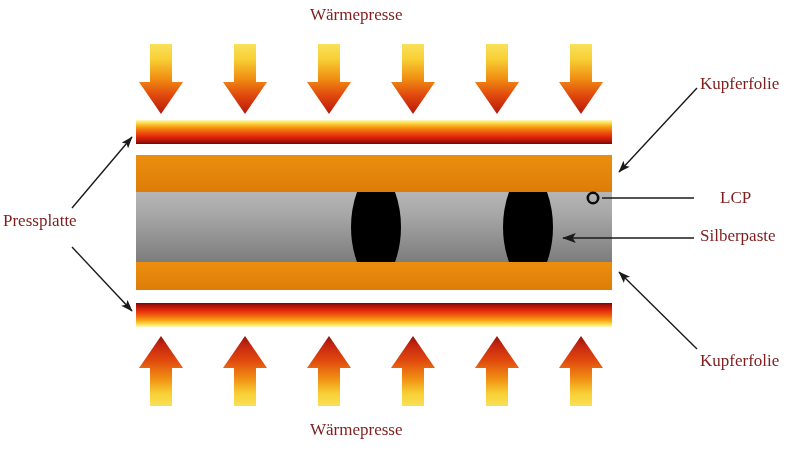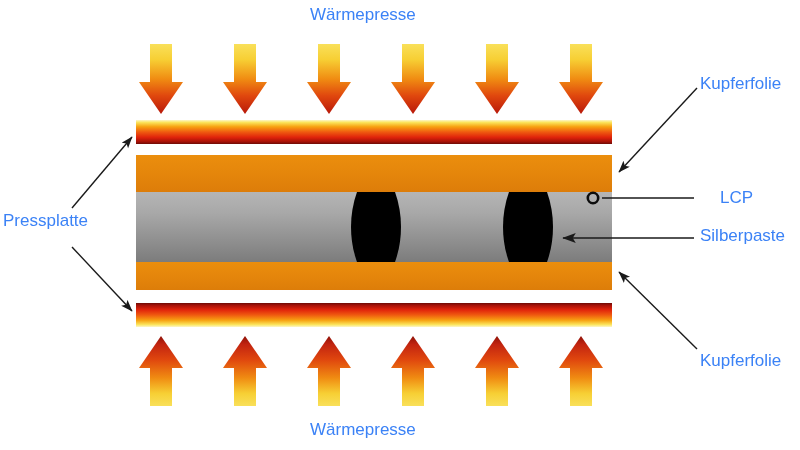--- a/index.html
+++ b/index.html
@@ -17,23 +17,23 @@
   }
   .svg-layer {
     position: absolute;
     left: 0;
     top: 0;
     width: 800px;
     height: 450px;
   }
   .label {
     position: absolute;
-    font-family: Liberation Sans, sans-serif;
+    font-family: Liberation Serif, serif;
     font-size: 17px;
-    color: #3b82f6;
+    color: #7f1d1d;
     white-space: nowrap;
     line-height: 1;
   }
   #label-top-press   { left: 310px; top: 6px; }
   #label-bottom-press{ left: 310px; top: 421px; }
   #label-kupfer-top  { left: 700px; top: 75px; }
   #label-kupfer-bot  { left: 700px; top: 352px; }
   #label-lcp         { left: 700px; top: 189px; margin-left: 20px; }
   #label-silber      { left: 700px; top: 227px; }
   #label-pressplatte { left: 3px; top: 212px; }

